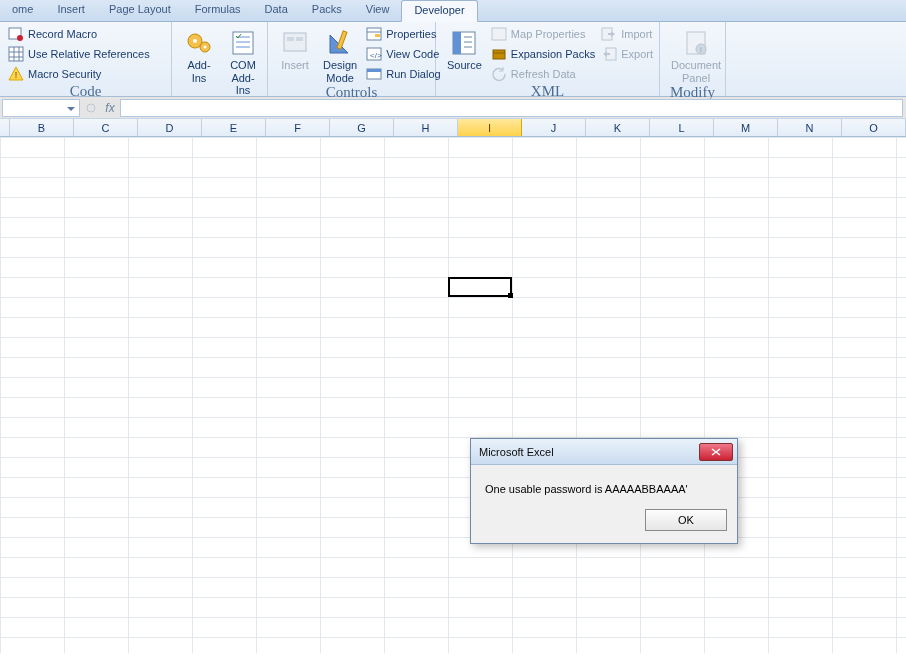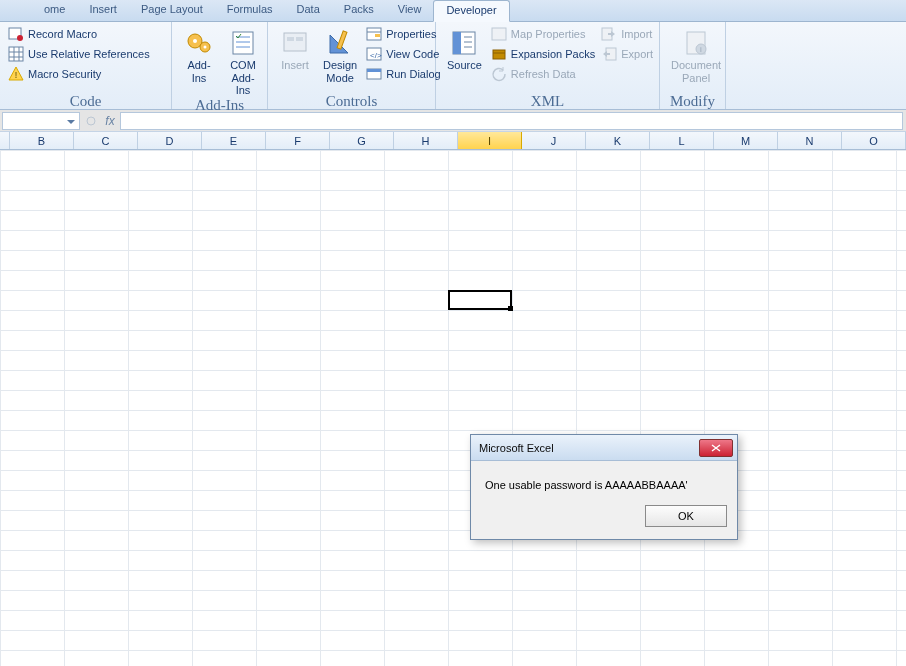--- a/index.html
+++ b/index.html
@@ -1,24 +1,24 @@
 <!DOCTYPE html>
 <html><head>
 <meta charset="utf-8">
 <style>
 * { box-sizing: border-box; margin: 0; padding: 0; font-family: "Segoe UI", Tahoma, sans-serif; }
 body { background: #fff; width: 906px; height: 666px; overflow: hidden; position: relative; }
 
 
-.tabs { display:flex; height:22px; background:linear-gradient(#dbe7f5,#c8dbf0); border-bottom:1px solid #9db5cf; font-size:11px;padding-left:32px; }
+.tabs { display:flex; height:22px; background:linear-gradient(#dbe7f5,#c8dbf0); border-bottom:1px solid #9db5cf; font-size:11px; }
 .tab { padding:3px 12px 0; color:#3c5a82; cursor:default; }
 .tab.active { background:#f5f9fe; border:1px solid #9db5cf; border-bottom:1px solid #f5f9fe; border-radius:3px 3px 0 0; margin-bottom:-1px; color:#1a3b6e; }
 
 
-.ribbon { display:flex; height:88px; background:linear-gradient(#f3f7fc,#e3edf8); border-bottom:1px solid #a7bdd6; }
+.ribbon { display:flex; height:75px; background:linear-gradient(#f3f7fc,#e3edf8); border-bottom:1px solid #a7bdd6; }
 .group { border-right:1px solid #bfd0e3; display:flex; flex-direction:column; }
 .group-body { flex:1; display:flex; align-items:flex-start; padding:3px 5px 0; }
 .group-label { height:16px; text-align:center; font-size:15px; color:#4c6c94; padding-bottom:1px;font-family:Liberation Serif, serif; }
 
 .btn-col { display:flex; flex-direction:column; gap:2px; }
 .btn-row { display:flex; align-items:center; gap:4px; font-size:11px; color:#1a3b6e; padding:1px 3px; white-space:nowrap; cursor:default; }
 .btn-row.disabled { color:#9aa8b8; }
 .big-btn { display:flex; flex-direction:column; align-items:center; justify-content:flex-start; padding:2px 6px 0; font-size:11px; color:#1a3b6e; text-align:center; line-height:1.15; cursor:default; }
 .big-btn.disabled { color:#9aa8b8; }
 .big-btn .ic { width:32px; height:32px; display:flex; align-items:center; justify-content:center; }
@@ -41,21 +41,21 @@
 .gridlines::before { content:""; position:absolute; inset:0;
   background-image:
     linear-gradient(to right,#e3e8ee 1px,transparent 1px),
     linear-gradient(to bottom,#e3e8ee 1px,transparent 1px);
   background-size:64px 20px;
 }
 .selcell { position:absolute; width:64px; height:20px; border:2px solid #000; left:448px; top:140px; background:#fff; }
 .selcell::after { content:""; position:absolute; right:-3px; bottom:-3px; width:5px; height:5px; background:#000; }
 
 
-.dialog { position:absolute; left:470px; top:284px; width:268px; background:#f0f0f0; border:1px solid #6f89a8; box-shadow:3px 3px 8px rgba(0,0,0,.25); }
+.dialog { position:absolute; left:470px; top:301px; width:268px; background:#f0f0f0; border:1px solid #6f89a8; box-shadow:3px 3px 8px rgba(0,0,0,.25); }
 .dlg-title { height:26px; background:linear-gradient(#eaf2fb,#cadcf0); display:flex; align-items:center; padding:0 4px 0 8px; font-size:11px; color:#0a0a0a; border-bottom:1px solid #a7bdd6; }
 .dlg-title span { flex:1; }
 .dlg-close { width:34px; height:18px; background:linear-gradient(#e78,#c23); border:1px solid #803030; border-radius:2px; display:flex; align-items:center; justify-content:center; color:#fff; font-size:10px; font-weight:bold; cursor:default; }
 .dlg-body { padding:18px 14px 8px; font-size:11px; color:#000; }
 .dlg-btns { display:flex; justify-content:flex-end; padding:6px 10px 12px; }
 .dlg-ok { width:82px; height:22px; background:linear-gradient(#fdfdfd,#e6e6e6); border:1px solid #8a8a8a; font-size:11px; cursor:default; }
 
 </style>
 </head>
 <body>

